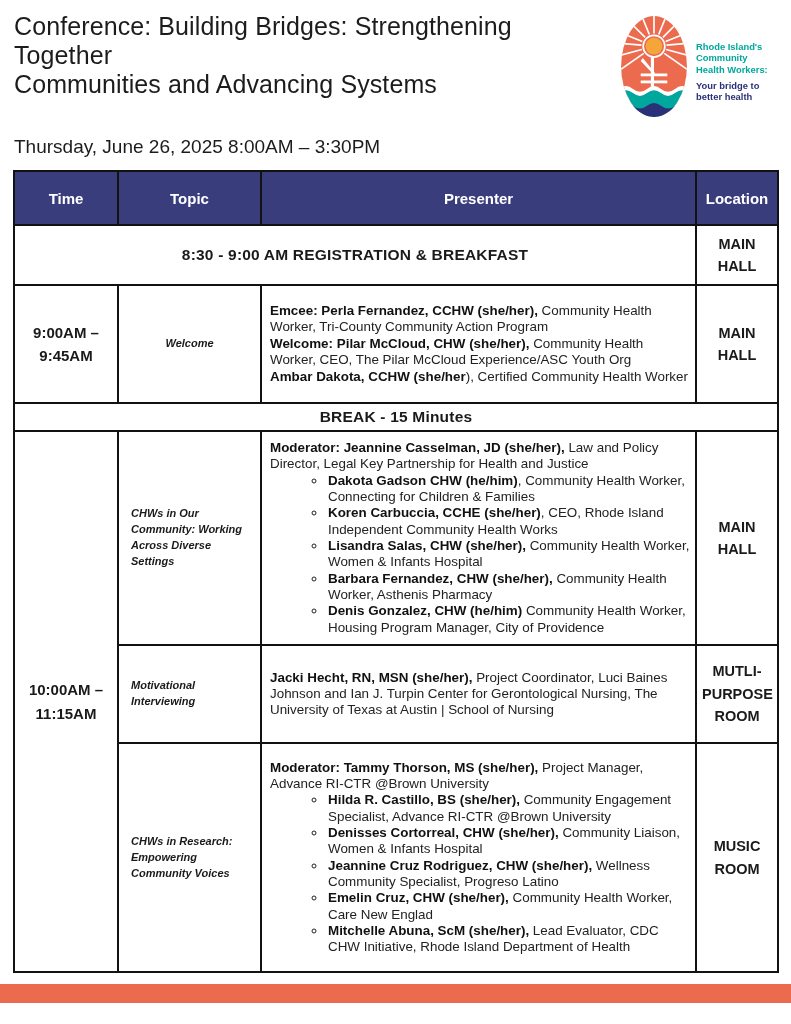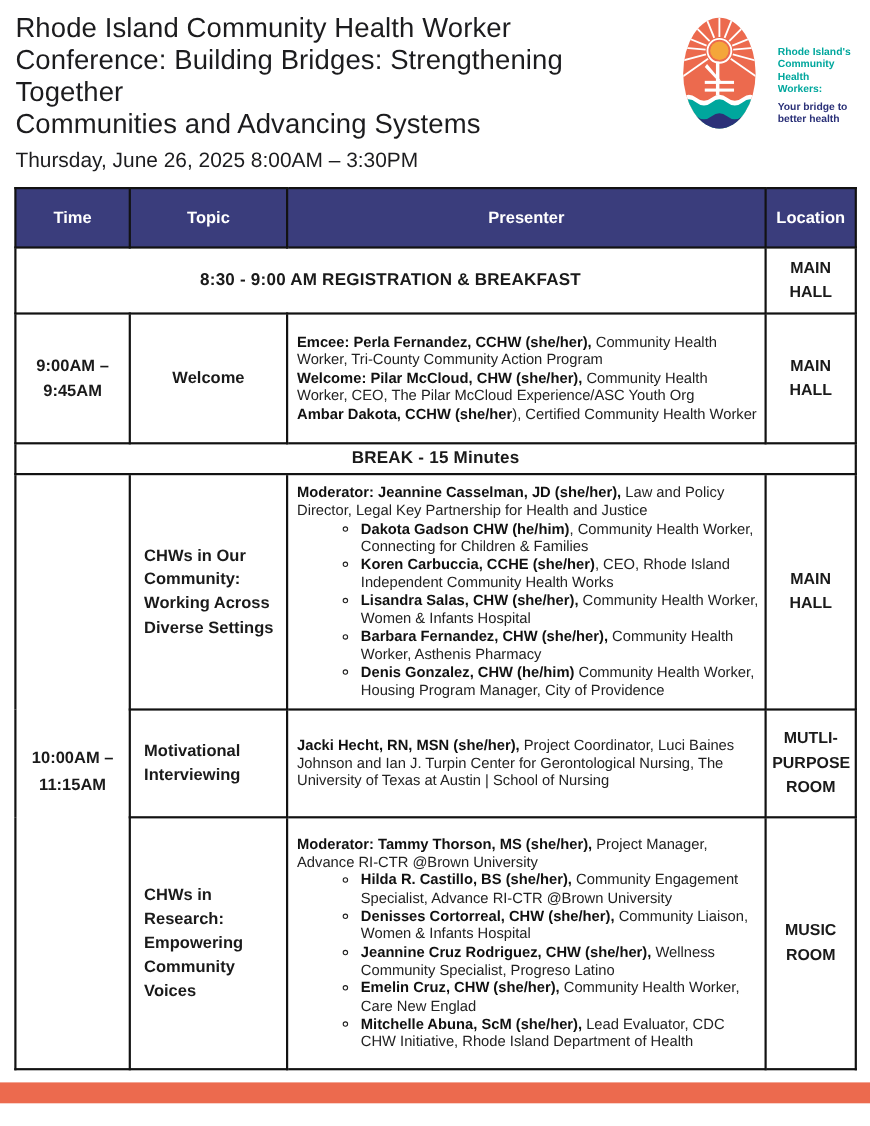--- a/index.html
+++ b/index.html
@@ -11,21 +11,21 @@
   }
 
   
   .page-header { display:flex; justify-content:space-between; align-items:flex-start; padding:10px 14px 0 14px; }
   .title-block { margin-top:2px; }
   .title-line { font-size:25px; line-height:29px; font-weight:500; letter-spacing:.1px; color:#1c1c1e; }
   .date-line { position:absolute; left:14px; top:136px; font-size:19px; color:#1c1c1e; }
 
   .logo-wrap { display:flex; gap:7px; width:158px; margin-top:4px; flex:0 0 auto; }
   .logo-mark { width:70px; height:105px; flex:0 0 auto; }
-  .logo-text { padding-top:27px; font-weight:700; font-size:9.4px; line-height:1.2;margin-left:11px; }
+  .logo-text { padding-top:27px; font-weight:700; font-size:9.4px; line-height:1.2; }
   .logo-org { color:#00A79D; margin-bottom:5px; }
   .logo-tagline { color:#2B3178; }
 
   
   table.schedule {
     position:absolute; top:170px; left:13px; width:764px;
     border-collapse:collapse; table-layout:fixed;
   }
   .schedule th, .schedule td { border:2px solid #121212; vertical-align:middle; }
   .schedule thead tr { height:54px; }
@@ -34,38 +34,37 @@
 
   .row-reg { height:60px; }
   .row-welcome { height:118px; }
   .row-break { height:28px; }
   .row-s1 { height:212px; }
   .row-s2 { height:98px; }
   .row-s3 { height:229px; }
 
   .cell-span { text-align:center; font-weight:700; font-size:15.5px; letter-spacing:.2px; }
   .time-cell { text-align:center; font-weight:600; font-size:15px; line-height:1.55; padding:0 9px; }
-  .topic-cell { font-weight:700; font-size:15px; line-height:1.45; padding:8px 8px 8px 12px; text-align:left; }
+  .topic-cell { font-weight:700; font-size:11px; line-height:1.45; padding:8px 8px 8px 12px; text-align:left;font-style:italic; }
   .topic-center { text-align:center; padding:0 6px; }
   .location-cell { text-align:center; font-weight:700; font-size:14.5px; line-height:1.55; padding:0 5px; }
 
   .presenter-cell { font-size:13.4px; line-height:1.22; padding:8px 4px 8px 8px; color:#222; }
   .presenter-cell .pline strong, .presenter-cell li strong { font-weight:700; color:#111; }
   ul.bullets { margin:0; padding-left:57px; list-style-type:circle; }
   ul.bullets li { padding-left:1px; }
 
   
   .footer-bar { position:absolute; left:0; top:984px; width:791px; height:19px; background:#EC6A4E; }
 </style>
 </head>
 <body>
 
 <div class="page-header">
   <div class="title-block">
-    <div class="title-line">Rhode Island Community Health Worker</div>
     <div class="title-line">Conference: Building Bridges: Strengthening</div>
     <div class="title-line">Together</div>
     <div class="title-line">Communities and Advancing Systems</div>
   </div>
 
   <div class="logo-wrap">
     <svg class="logo-mark" viewBox="0 0 100 150" xmlns="http://www.w3.org/2000/svg">
       <defs>
           <clipPath id="egg">
             <ellipse cx="50" cy="75" rx="47" ry="72"></ellipse>

